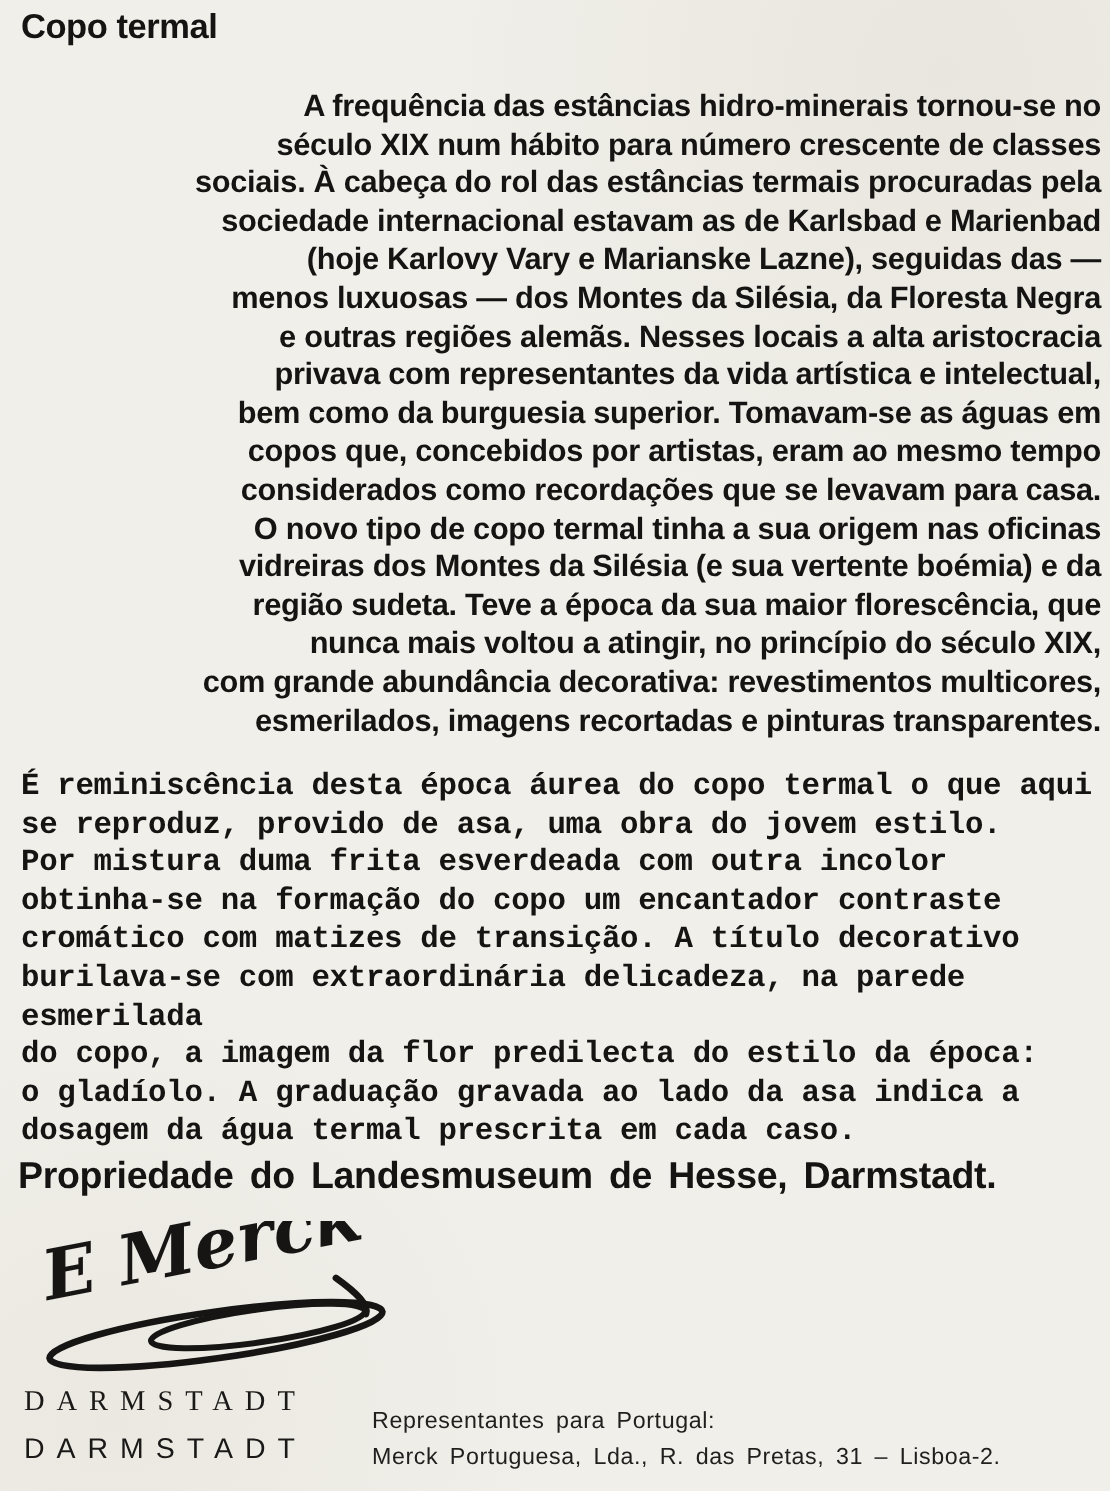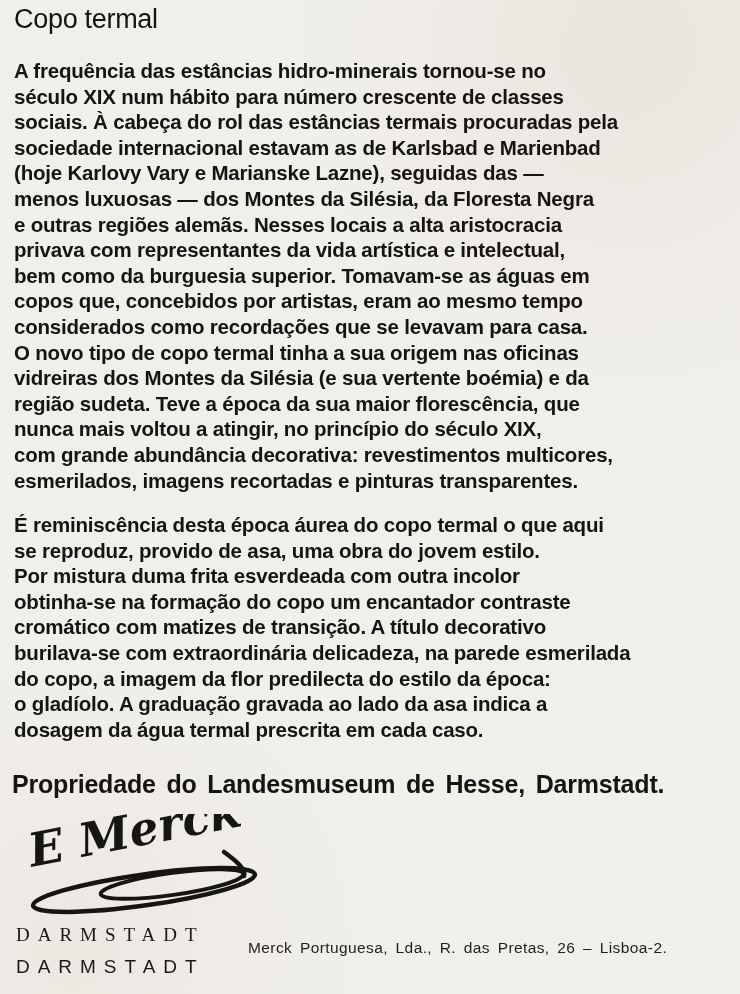--- a/index.html
+++ b/index.html
@@ -22,37 +22,37 @@
     inset: 0;
     background:
       radial-gradient(circle at 85% 5%, rgba(120,110,90,0.07), transparent 30%),
       radial-gradient(circle at 10% 95%, rgba(120,110,90,0.05), transparent 25%);
     pointer-events: none;
   }
   .abs { position: absolute; }
   .doc-title {
     top: 4px;
     left: 14px;
-    font-size: 27px;
-    font-weight: normal;
+    font-size: 23px;
+    font-weight: bold;
     letter-spacing: -0.3px;
     margin: 0;
   }
   .body-par {
     left: 14px;
     right: 6px;
     margin: 0;
     font-size: 20.5px;
     font-weight: bold;
     line-height: 25.6px;
     letter-spacing: -0.2px;
     white-space: pre-line;
   }
-  .par-1 { top: 58px; }
-  .par-2 { top: 512px; }
+  .par-1 { top: 58px; text-align: right; }
+  .par-2 { top: 512px; font-family: Liberation Mono, monospace; }
   .provenance {
     top: 770px;
     left: 12px;
     right: 6px;
     margin: 0;
     font-size: 25px;
     font-weight: bold;
     word-spacing: 4px;
     letter-spacing: -0.2px;
     white-space: nowrap;
@@ -134,14 +134,15 @@
     </g>
     <text class="sig-text" x="26" y="52" font-size="46" transform="rotate(-11 30 52)" fill="#161514">E Merck</text>
   </svg>
 </div>
 
 <div class="abs brand-city">DARMSTADT</div>
 
 <div class="abs brand-country">DARMSTADT</div>
 
 <div class="abs footer-block">
-  <div>Merck Portuguesa, Lda., R. das Pretas, 26 – Lisboa-2.</div>
+  <div>Representantes para Portugal:</div>
+  <div>Merck Portuguesa, Lda., R. das Pretas, 31 – Lisboa-2.</div>
 </div>
 
 </body></html>

